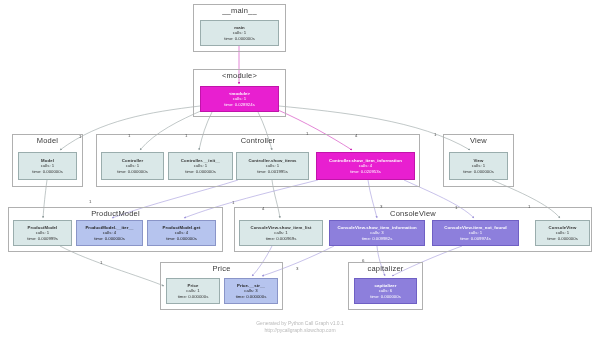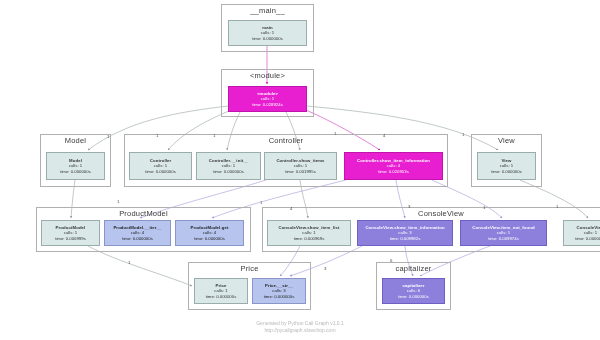--- a/index.html
+++ b/index.html
@@ -3,21 +3,21 @@
 <meta charset="utf-8">
 <style>
   html,body{margin:0;padding:0;}
   body{
     width:600px;height:340px;
     background:#ffffff;
     font-family:"Liberation Sans", sans-serif;
     overflow:hidden;
     position:relative;
   }
-  #graph{position:absolute;left:0;top:0;width:488px;height:340px;margin-left:28px;}
+  #graph{position:absolute;left:0;top:0;width:488px;height:340px;}
   .cluster-box{
     position:absolute;
     border:1px solid #b0b0b0;
     box-sizing:border-box;
     background:transparent;
   }
   .cluster-label{
     position:absolute;
     font-size:7.5px;
     color:#3a3a3a;

